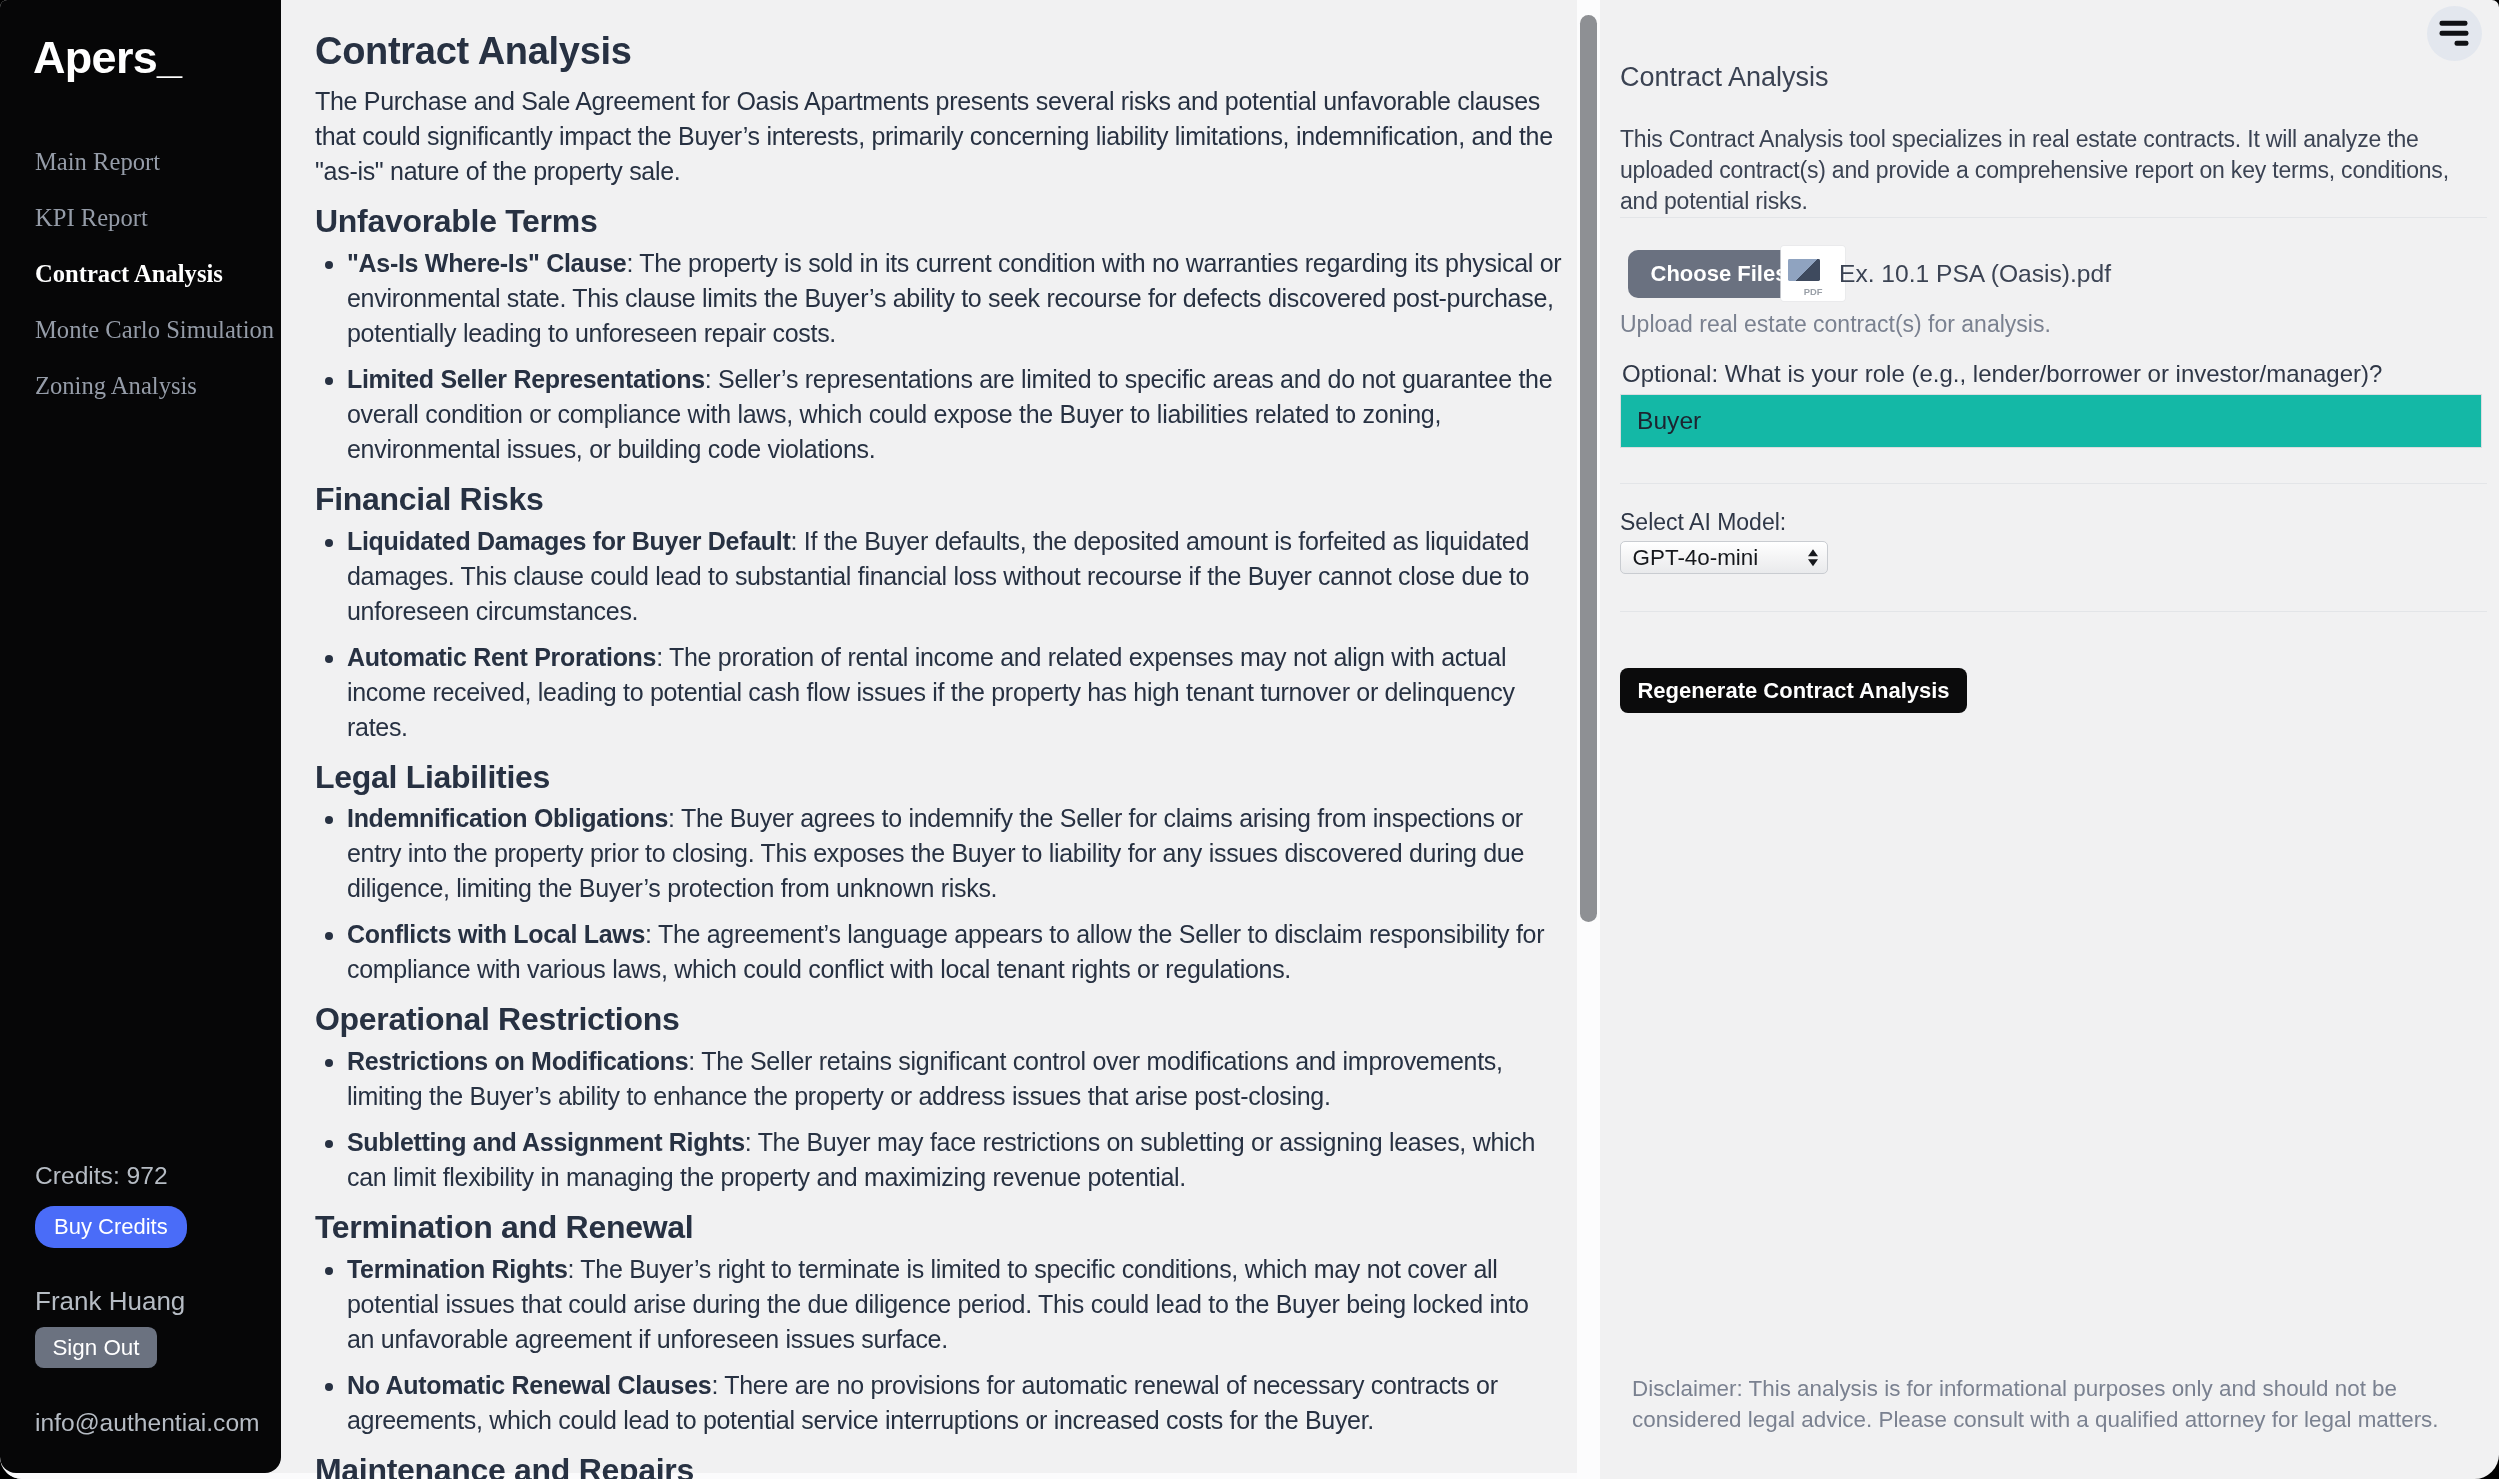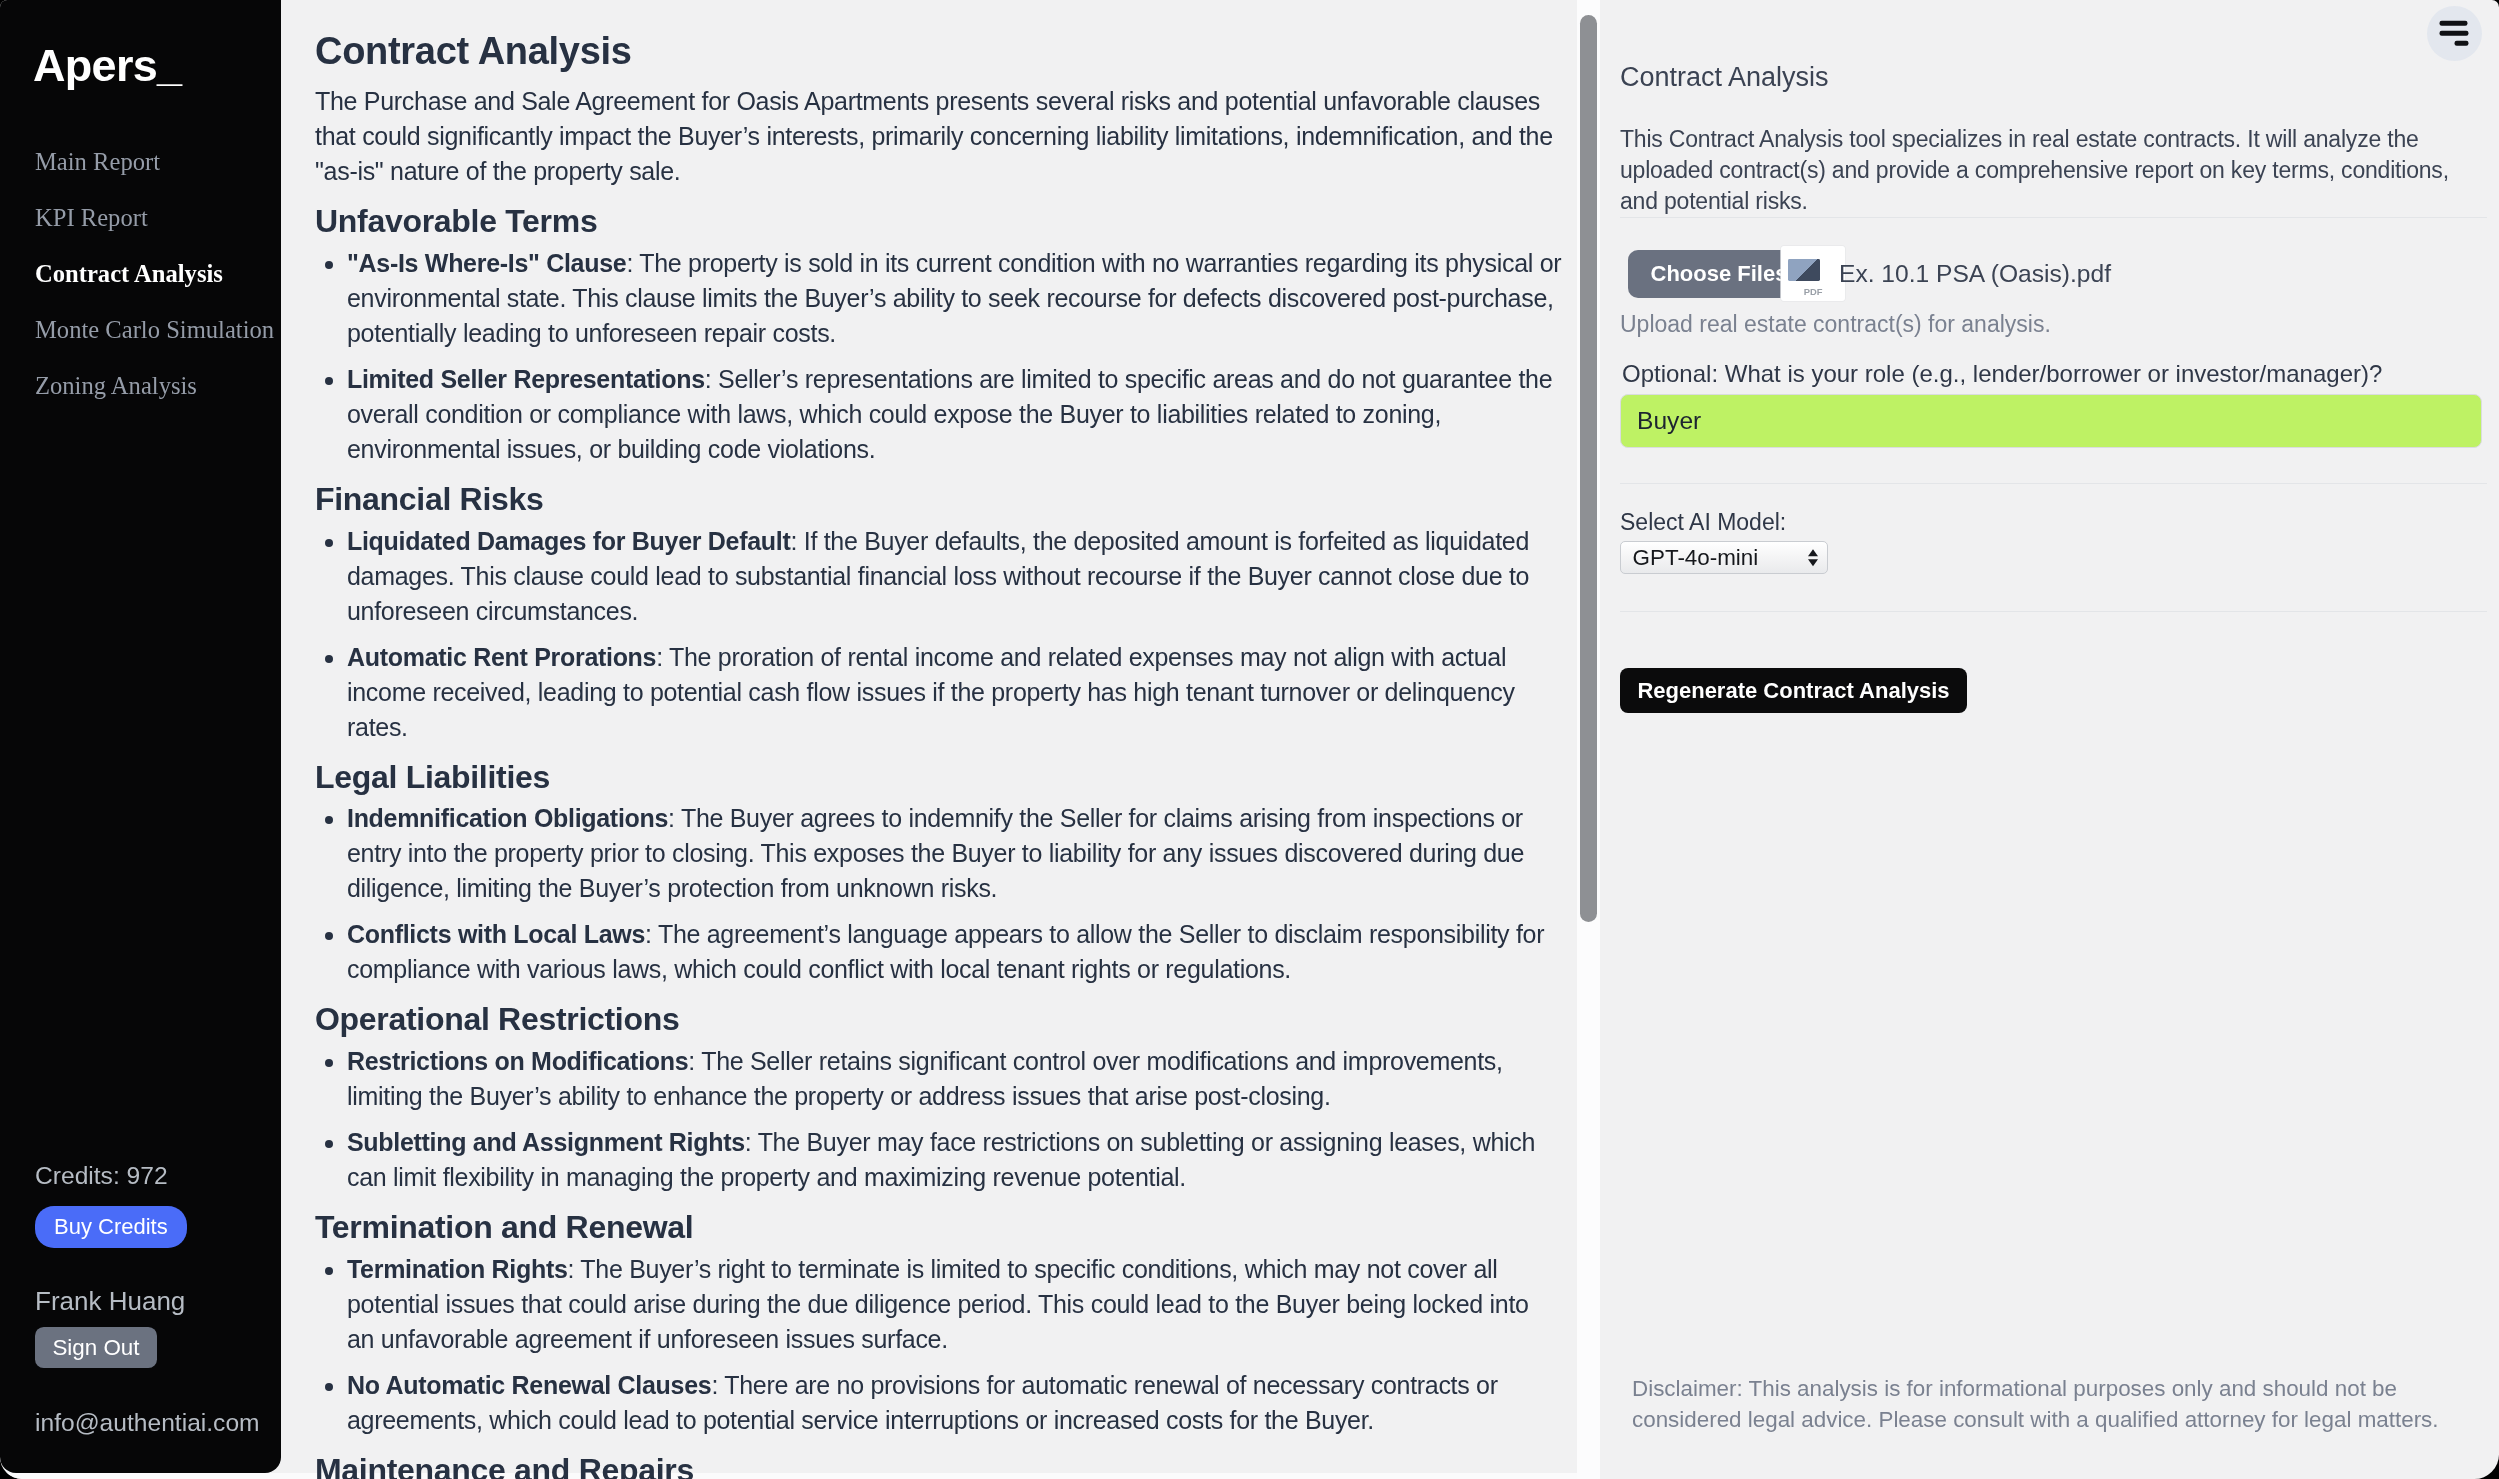--- a/index.html
+++ b/index.html
@@ -7,21 +7,21 @@
   body { background:#000; font-family:"Liberation Sans", sans-serif; }
 
   .app-card { position:absolute; inset:0; background:#f1f1f2; border-radius:7.2px 7.2px 24.6px 22px; overflow:hidden; }
 
   
   .htrack { position:absolute; left:0; bottom:0; width:1600px; height:6.5px; background:#fbfbfc; }
 
   
   .sidebar { position:absolute; left:0; top:0; width:281px; height:calc(100% - 6.5px);
              background:#060607; border-radius:0 0 16px 16px; z-index:3; }
-  .logo { position:absolute; left:33px; top:32px; font-size:45px; font-weight:bold; color:#fff; letter-spacing:-0.7px;margin-top:8px; }
+  .logo { position:absolute; left:33px; top:32px; font-size:45px; font-weight:bold; color:#fff; letter-spacing:-0.7px; }
   .nav { position:absolute; left:35px; top:148px;font-family:Liberation Serif, serif; }
   .nav-item { font-size:24.6px; color:#959ca8; margin-bottom:28px; cursor:pointer; white-space:nowrap; }
   .nav-item.active { color:#ffffff; font-weight:bold; }
   .side-credits { position:absolute; left:35px; top:1162px; font-size:24.6px; color:#b6bcc4; }
   .btn-buy { position:absolute; left:35px; top:1206px; height:42px; padding:0 19px; border:none; border-radius:19px;
              background:#4a6cf8; color:#fff; font-size:22px; font-family:inherit; cursor:pointer; }
   .side-name { position:absolute; left:35px; top:1286px; font-size:26px; color:#b6bcc4; }
   .btn-signout { position:absolute; left:35px; top:1327px; height:41px; padding:0 17.4px; border:none; border-radius:8.7px;
                  background:#6b7280; color:#fff; font-size:22.4px; font-family:inherit; cursor:pointer; }
   .side-email { position:absolute; left:35px; top:1409px; font-size:24.6px; color:#b6bcc4; }
@@ -49,22 +49,22 @@
   .pdf-tile { position:absolute; left:181px; top:246px; width:64px; height:55px; background:#fff; border-radius:2.9px;
               box-shadow:0 0 0 0.7px #e7e8ea; }
   .pdf-fold { position:absolute; right:0; top:0; width:0; height:0; border-left:10px solid transparent; border-top:10px solid #d9dcе0;
               border-top-color:#d9dce0; }
   .pdf-img { position:absolute; left:7.2px; top:13px; width:32px; height:22px; border-radius:1.4px;
              background:linear-gradient(135deg,#8fa3c0 0 55%, #3e4a5e 55%); }
   .pdf-label { position:absolute; left:0; right:0; bottom:3.6px; text-align:center; font-size:9.4px; font-weight:bold; color:#9aa0a8; }
   .rp-filename { position:absolute; left:239px; top:260px; font-size:24.6px; color:#3b4353; }
   .rp-hint { position:absolute; left:20px; top:311px; font-size:23px; color:#7a8190; }
   .rp-optional { position:absolute; left:22px; top:360px; font-size:24px; color:#2f3747; }
-  .rp-input { position:absolute; left:20px; top:394px; width:862px; height:54px; background:#bef264;
-              border:1.4px solid #dadcdf; border-radius:8px; font-size:24.6px; color:#1d2430;
+  .rp-input { position:absolute; left:20px; top:394px; width:862px; height:54px; background:#14b8a6;
+              border:1.4px solid #dadcdf; border-radius:0; font-size:24.6px; color:#1d2430;
               padding:0 16px; font-family:inherit; }
   .rp-select-label { position:absolute; left:20px; top:509px; font-size:23px; color:#2f3747; }
   .rp-select { position:absolute; left:20px; top:541px; width:208px; height:33px; border:0.7px solid #c9ccd1; border-radius:5px;
                background:linear-gradient(#ffffff, #f4f4f5 50%, #e9eaec); cursor:pointer; }
   .rp-select-value { position:absolute; left:11.6px; top:50%; transform:translateY(-50%); font-size:22.4px; color:#16181c; }
   .sel-arrows { position:absolute; right:8.7px; top:50%; transform:translateY(-50%); }
   .arr-up { width:0; height:0; border-left:5.8px solid transparent; border-right:5.8px solid transparent;
             border-bottom:7.2px solid #17191d; margin-bottom:3.6px; }
   .arr-down { width:0; height:0; border-left:5.8px solid transparent; border-right:5.8px solid transparent;
               border-top:7.2px solid #17191d; }

